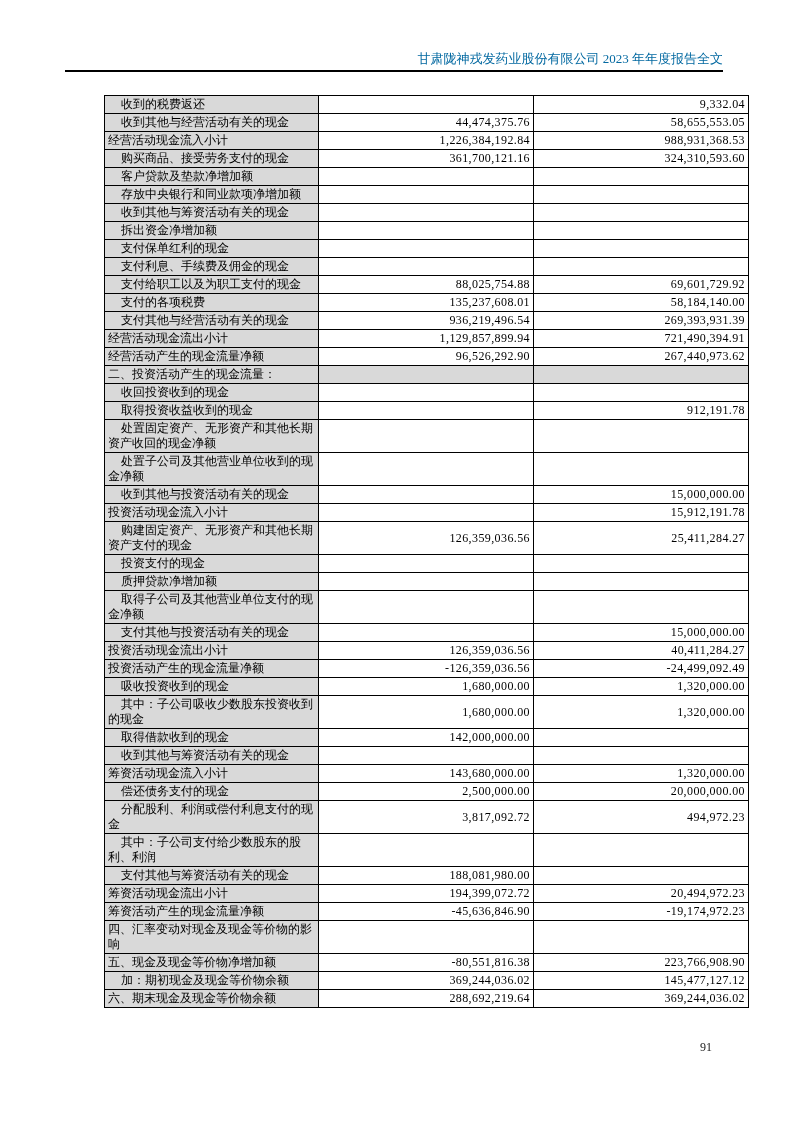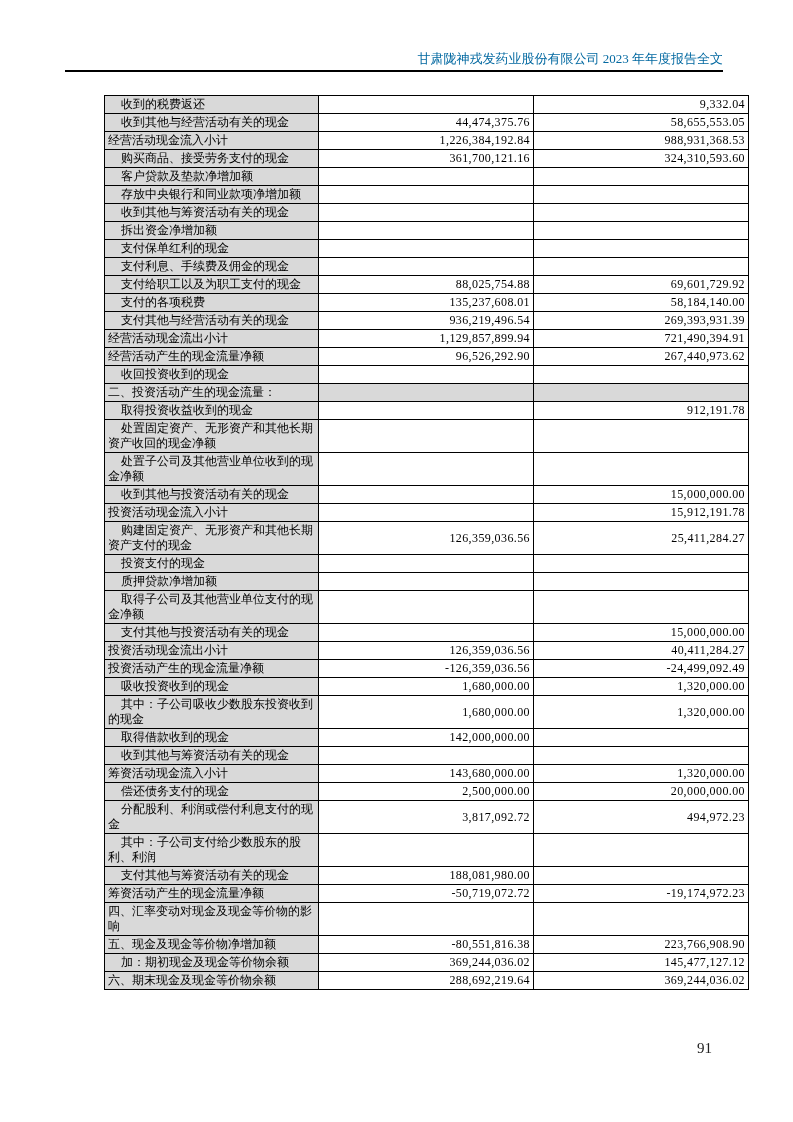--- a/index.html
+++ b/index.html
@@ -56,21 +56,21 @@
     padding-right: 4px;
     letter-spacing: 0.4px;
     background: #ffffff;
   }
   tr.section td, tr.section td.num { background: #d9d9d9; }
   tr.h1 { height: 18px; }
   tr.h2 { height: 33px; }
   .page-num {
     position: absolute;
     top: 1040px; right: 81px;
-    font-size: 15px;
+    font-size: 12px;
     color: #222222;
   }
 </style>
 </head>
 <body>
 
 <div class="page">
 
   <div class="doc-header-title">甘肃陇神戎发药业股份有限公司 2023 年年度报告全文</div>
 
@@ -151,27 +151,27 @@
         <tr class="h1">
           <td class="label">经营活动现金流出小计</td>
           <td class="num">1,129,857,899.94</td>
           <td class="num">721,490,394.91</td>
         </tr>
         <tr class="h1">
           <td class="label">经营活动产生的现金流量净额</td>
           <td class="num">96,526,292.90</td>
           <td class="num">267,440,973.62</td>
         </tr>
-        <tr class="h1">
-          <td class="label indent">收回投资收到的现金</td>
-          <td class="num"></td>
-          <td class="num"></td>
-        </tr>
         <tr class="h1 section">
           <td class="label">二、投资活动产生的现金流量：</td>
+          <td class="num"></td>
+          <td class="num"></td>
+        </tr>
+        <tr class="h1">
+          <td class="label indent">收回投资收到的现金</td>
           <td class="num"></td>
           <td class="num"></td>
         </tr>
         <tr class="h1">
           <td class="label indent">取得投资收益收到的现金</td>
           <td class="num"></td>
           <td class="num">912,191.78</td>
         </tr>
         <tr class="h2">
           <td class="label indent">处置固定资产、无形资产和其他长期资产收回的现金净额</td>
@@ -267,22 +267,27 @@
           <td class="label indent">其中：子公司支付给少数股东的股利、利润</td>
           <td class="num"></td>
           <td class="num"></td>
         </tr>
         <tr class="h1">
           <td class="label indent">支付其他与筹资活动有关的现金</td>
           <td class="num">188,081,980.00</td>
           <td class="num"></td>
         </tr>
         <tr class="h1">
+          <td class="label">筹资活动现金流出小计</td>
+          <td class="num">194,399,072.72</td>
+          <td class="num">20,494,972.23</td>
+        </tr>
+        <tr class="h1">
           <td class="label">筹资活动产生的现金流量净额</td>
-          <td class="num">-50,719,072.72</td>
+          <td class="num">-45,636,846.90</td>
           <td class="num">-19,174,972.23</td>
         </tr>
         <tr class="h2">
           <td class="label">四、汇率变动对现金及现金等价物的影响</td>
           <td class="num"></td>
           <td class="num"></td>
         </tr>
         <tr class="h1">
           <td class="label">五、现金及现金等价物净增加额</td>
           <td class="num">-80,551,816.38</td>

